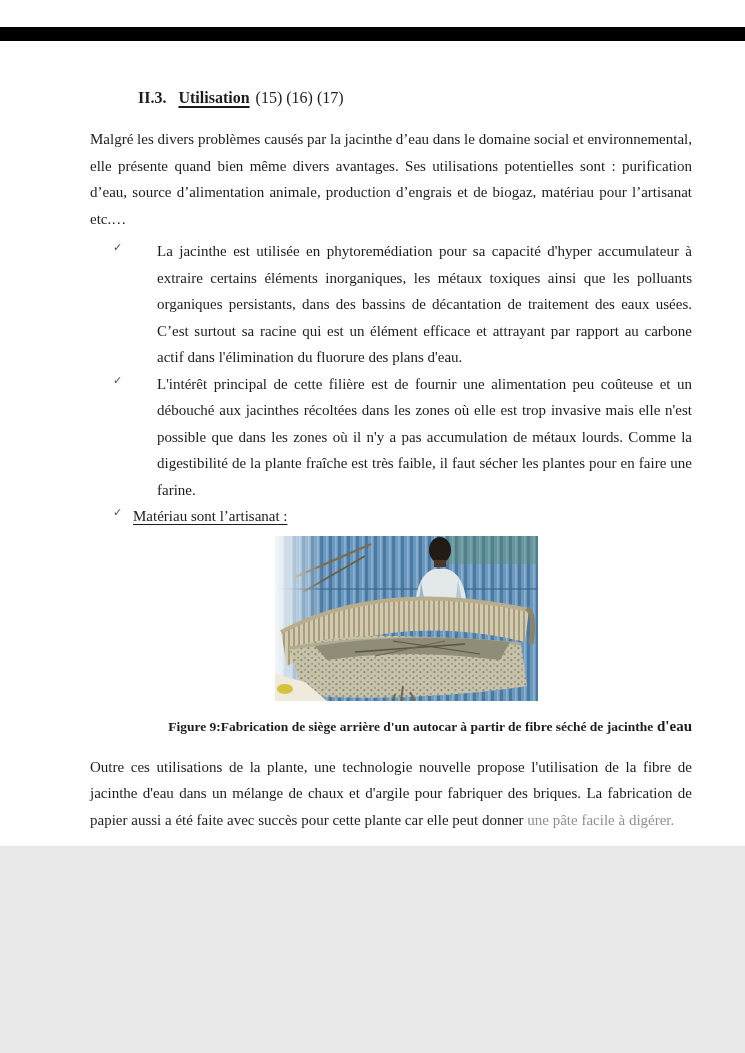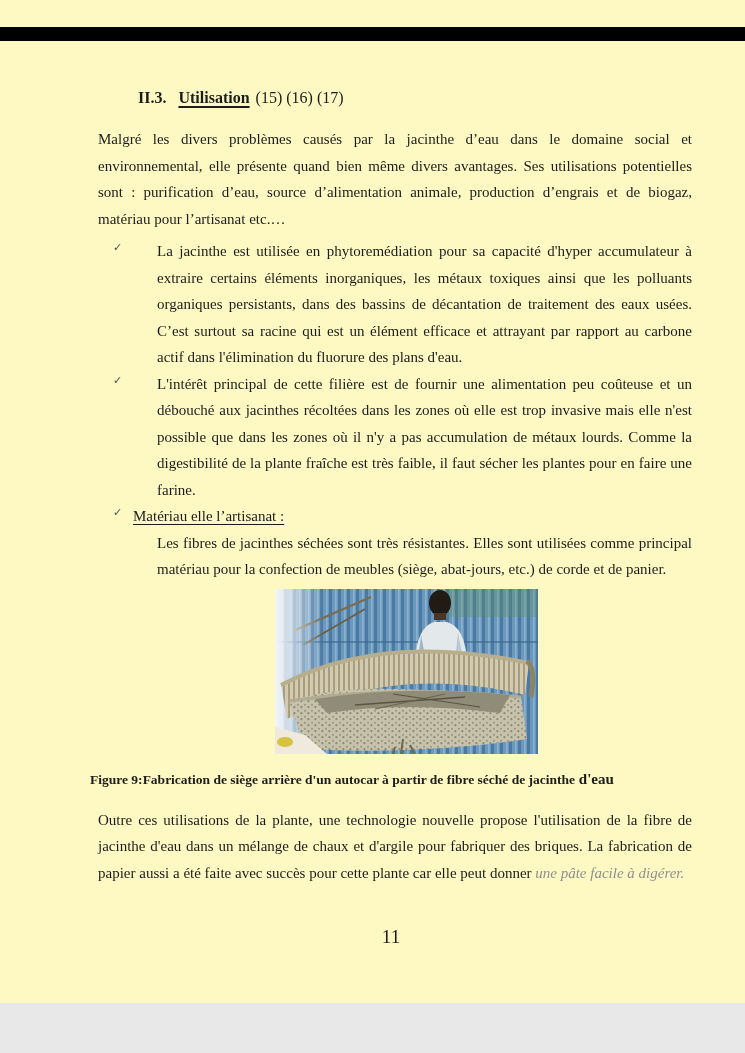--- a/index.html
+++ b/index.html
@@ -1,64 +1,64 @@
 <!DOCTYPE html>
 <html><head>
 <meta charset="utf-8">
 <style>
   html,body{margin:0;padding:0;background:#e8e8e8;}
   .page{
     position:relative;
-    width:745px;height:1003px;
+    width:745px;height:846px;
     margin:0 auto;
-    background:#fef9c3;
+    background:#ffffff;
     overflow:hidden;
     font-family:"Liberation Serif","DejaVu Serif",serif;
     color:#1c1c1c;
   }
   .scan-bar{position:absolute;left:0;width:745px;background:#000;}
   .scan-bar.top{top:27px;height:14px;}
   .scan-bar.bottom{top:1040px;height:13px;}
   .content{
     position:absolute;left:90px;top:0;width:602px;
     padding-top:88px;
     font-size:15px;line-height:26.5px;
   }
   h2.section-heading{
     margin:0 0 0 48px;
     font-size:16px;font-weight:bold;line-height:20px;
   }
   .section-number{margin-right:12px;}
   .section-title{text-decoration:underline;text-underline-offset:3px;text-decoration-thickness:1.5px;}
   .section-refs{font-weight:normal;margin-left:6px;}
   p.para{
-    margin:18px 0 0 8px;
+    margin:18px 0 0 0;
     text-align:justify;
     hyphens:none;
   }
   .checklist{margin:6px 0 0 0;padding:0;list-style:none;}
   .check-item{position:relative;padding-left:43px;margin:0;}
   .check-icon{
     position:absolute;left:23px;top:4px;
     font-size:11px;color:#4a4a4a;line-height:1;
     font-family:"DejaVu Sans",sans-serif;
   }
   .item-label{text-decoration:underline;text-underline-offset:2.5px;text-decoration-thickness:1px;}
   .item-text{text-align:justify;hyphens:none;margin-left:24px;}
   figure.doc-figure{margin:6px 0 0 0;padding:0;}
   .photo-wrap{margin-left:185px;width:263px;height:165px;line-height:0;}
   figcaption{
     margin-top:16px;
-    text-align:left;
+    text-align:right;
     font-weight:bold;
     font-size:13.5px;line-height:18px;
   }
   .caption-suffix{font-size:15px;}
   p.closing{margin-top:18px;}
-  .muted-text{color:#8f8f8f;font-style:italic;}
+  .muted-text{color:#8f8f8f;}
   .page-number{
     margin-top:38px;
     text-align:center;
     font-size:19px;
   }
 </style>
 </head>
 <body>
 
 <div class="page">
@@ -75,22 +75,21 @@
       <li class="check-item">
         <span class="check-icon">✓</span>
         <div class="item-text">La jacinthe est utilisée en phytoremédiation pour sa capacité d'hyper accumulateur à extraire certains éléments inorganiques, les métaux toxiques ainsi que les polluants organiques persistants, dans des bassins de décantation de traitement des eaux usées. C’est surtout sa racine qui est un élément efficace et attrayant par rapport au carbone actif dans l'élimination du fluorure des plans d'eau.</div>
       </li>
       <li class="check-item">
         <span class="check-icon">✓</span>
         <div class="item-text">L'intérêt principal de cette filière est de fournir une alimentation peu coûteuse et un débouché aux jacinthes récoltées dans les zones où elle est trop invasive mais elle n'est possible que dans les zones où il n'y a pas accumulation de métaux lourds. Comme la digestibilité de la plante fraîche est très faible, il faut sécher les plantes pour en faire une farine.</div>
       </li>
       <li class="check-item">
         <span class="check-icon">✓</span>
-        <div class="item-head"><span class="item-label">Matériau elle l’artisanat :</span><span></span></div>
-        <div class="item-text">Les fibres de jacinthes séchées sont très résistantes. Elles sont utilisées comme principal matériau pour la confection de meubles (siège, abat-jours, etc.) de corde et de panier.</div>
+        <div class="item-head"><span class="item-label">Matériau sont l’artisanat :</span><span></span></div>
       </li>
     </ul>
 
     <figure class="doc-figure">
       <div class="photo-wrap">
         <svg viewBox="0 0 263 165" width="263" height="165" role="img">
           <defs>
             <pattern id="corr" width="9" height="40" patternUnits="userSpaceOnUse">
               <rect width="9" height="40" fill="#6b98bd"></rect>
               <rect width="3" height="40" fill="#4a79a3"></rect>

